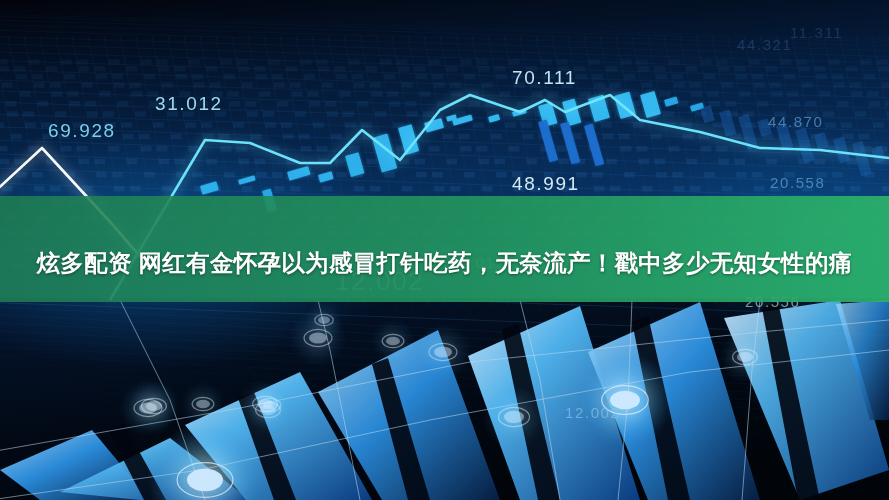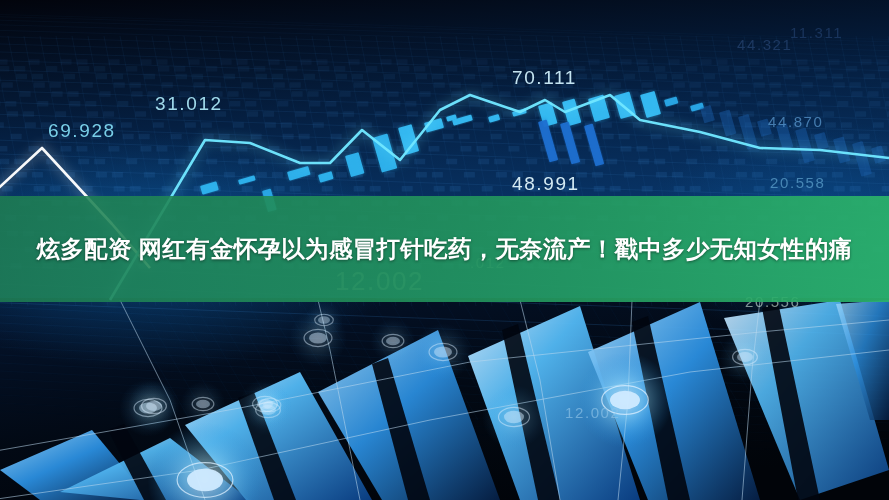--- a/index.html
+++ b/index.html
@@ -1078,17 +1078,17 @@
       <text x="335" y="290" fill="#bfe8d4" opacity="0.45" font-size="26" font-family="&quot;Liberation Sans&quot;, sans-serif" letter-spacing="1.6">12.002</text>
       <text x="470" y="268" fill="#bfe8d4" opacity="0.4" font-size="15" font-family="&quot;Liberation Sans&quot;, sans-serif" letter-spacing="1.6">.012</text>
       <text x="745" y="307" fill="#cfe9dd" opacity="0.6" font-size="15" font-family="&quot;Liberation Sans&quot;, sans-serif" letter-spacing="1.6">20.556</text>
       <text x="565" y="418" fill="#8fc4e8" opacity="0.65" font-size="15" font-family="&quot;Liberation Sans&quot;, sans-serif" letter-spacing="1.6">12.002</text>
     </svg>
 
   <svg class="layer" id="band" viewBox="0 0 889 500" xmlns="http://www.w3.org/2000/svg">
     <rect id="bandRect" x="0" y="196" width="889" height="106" fill="url(#greenBand)"></rect>
   </svg>
 
-  <div class="banner" id="banner" style="top: 182px; height: 134px;">
+  <div class="banner" id="banner" style="top: 196px; height: 134px;">
     <div class="banner-text">炫多配资 网红有金怀孕以为感冒打针吃药，无奈流产！戳中多少无知女性的痛</div>
   </div>
 
 </div>
 
 </body></html>

